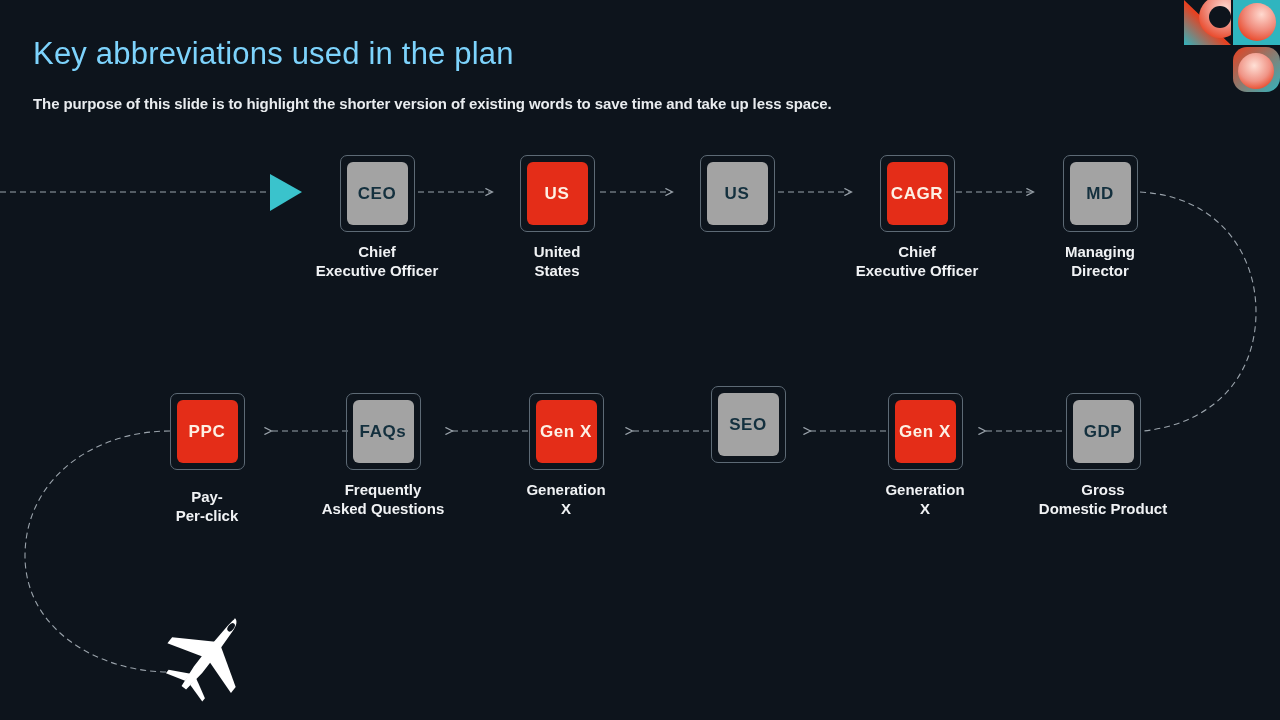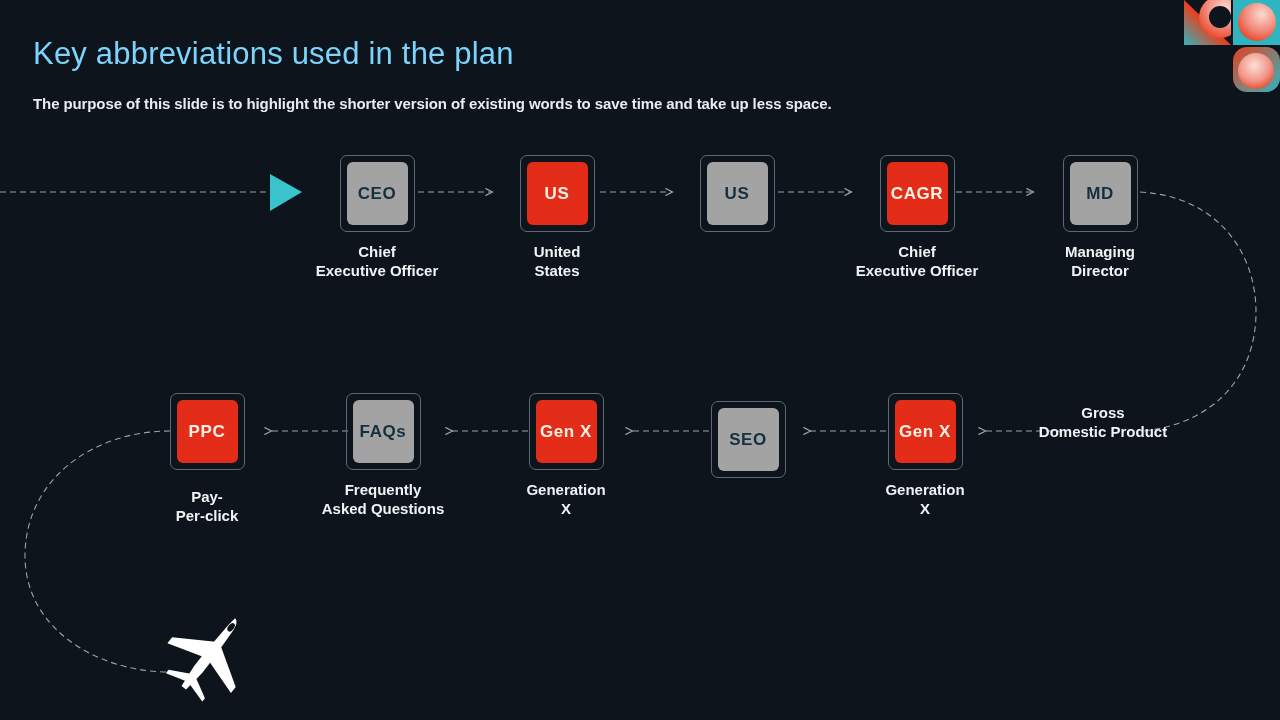--- a/index.html
+++ b/index.html
@@ -253,35 +253,38 @@
 </div>
 
 <div class="node" style="left:496px; top:393px;">
   <div class="node-frame">
     <div class="node-chip chip-red">Gen X</div>
   </div>
   <div class="node-label">Generation
 X</div>
 </div>
 
-<div class="node" style="left:678px; top:401px;">
+<div class="node" style="left:678px; top:386px;">
   <div class="node-frame">
     <div class="node-chip chip-teal">SEO</div>
   </div>
 </div>
 
 <div class="node" style="left:855px; top:393px;">
   <div class="node-frame">
     <div class="node-chip chip-red">Gen X</div>
   </div>
   <div class="node-label">Generation
 X</div>
 </div>
 
 <div class="node" style="left:1033px; top:393px;">
+  <div class="node-frame">
+    <div class="node-chip chip-teal">GDP</div>
+  </div>
   <div class="node-label">Gross
 Domestic Product</div>
 </div>
 
 <svg id="airplane-icon" viewBox="0 0 100 100">
   <g transform="rotate(38 50 50)" fill="#ffffff">
 
     <path d="M47,6 C51,6 53.5,11 53.8,18 L55.5,54 L55.5,72 L53,96 L47,96 L44.5,72 L44.5,54 L46.2,18 C46.5,11 48,6 47,6 Z"></path>
 
     <path d="M46.5,38 L8,62 L8,70 L46.5,58 Z"></path>

